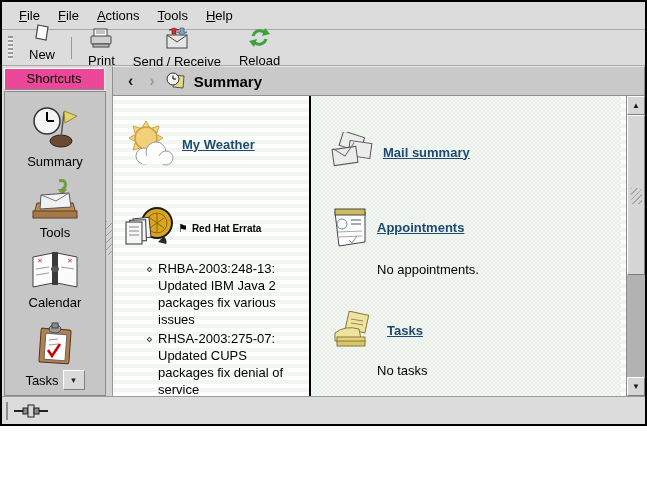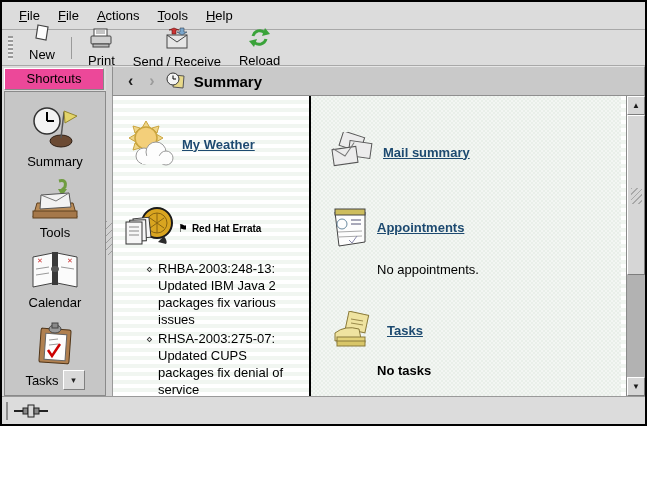--- a/index.html
+++ b/index.html
@@ -146,21 +146,21 @@
 
   .errata-head { display: flex; align-items: center; gap: 4px; margin-top: 38px; }
   .errata-title { font-weight: bold; font-size: 10px; }
   .errata-marker { font-size: 11px; }
   .errata-list { list-style: none; margin: 10px 0 0 22px; line-height: 17px; }
   .errata-list li { position: relative; padding-left: 12px; margin-bottom: 2px; }
   .errata-list li .bullet { position: absolute; left: 0; top: 1px; font-size: 11px; color: #333; }
 
   .r-section { margin-bottom: 34px; }
   .r-status { margin: 14px 0 0 48px; }
-  .r-status.bold { font-weight: bold; }
+  .r-status.bold { font-weight: normal; }
   .appt-section { margin-top: 4px; }
   .tasks-section { margin-top: 24px; }
 
   
   .scrollbar {
     width: 19px; flex: 0 0 19px;
     background: #b2b2b2; border-left: 1px solid #8a8a8a;
     display: flex; flex-direction: column;
   }
   .sb-btn {

